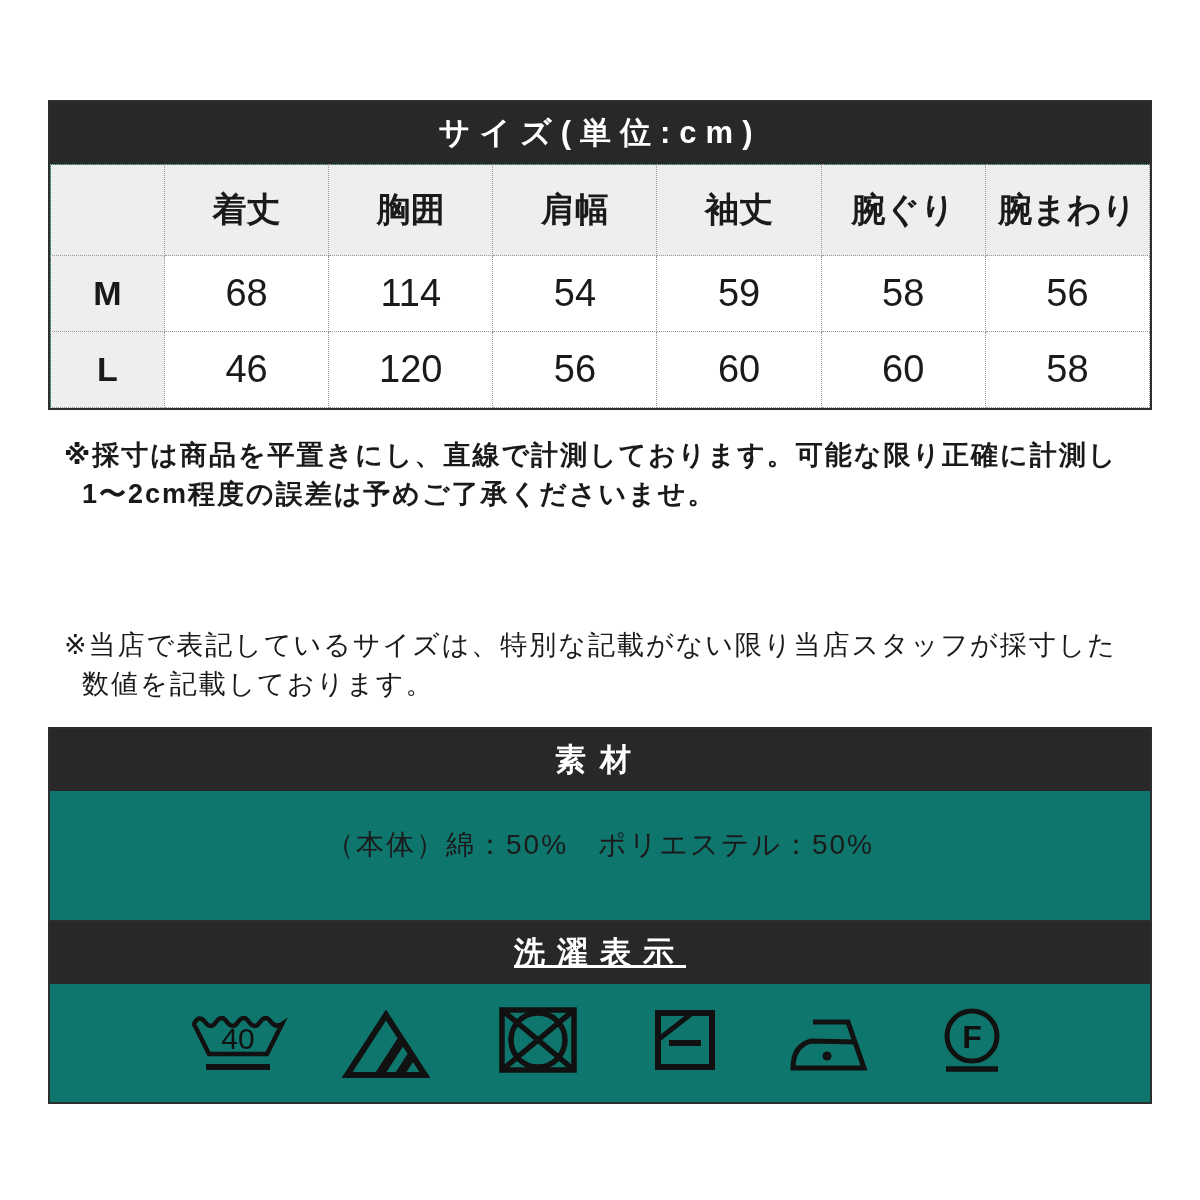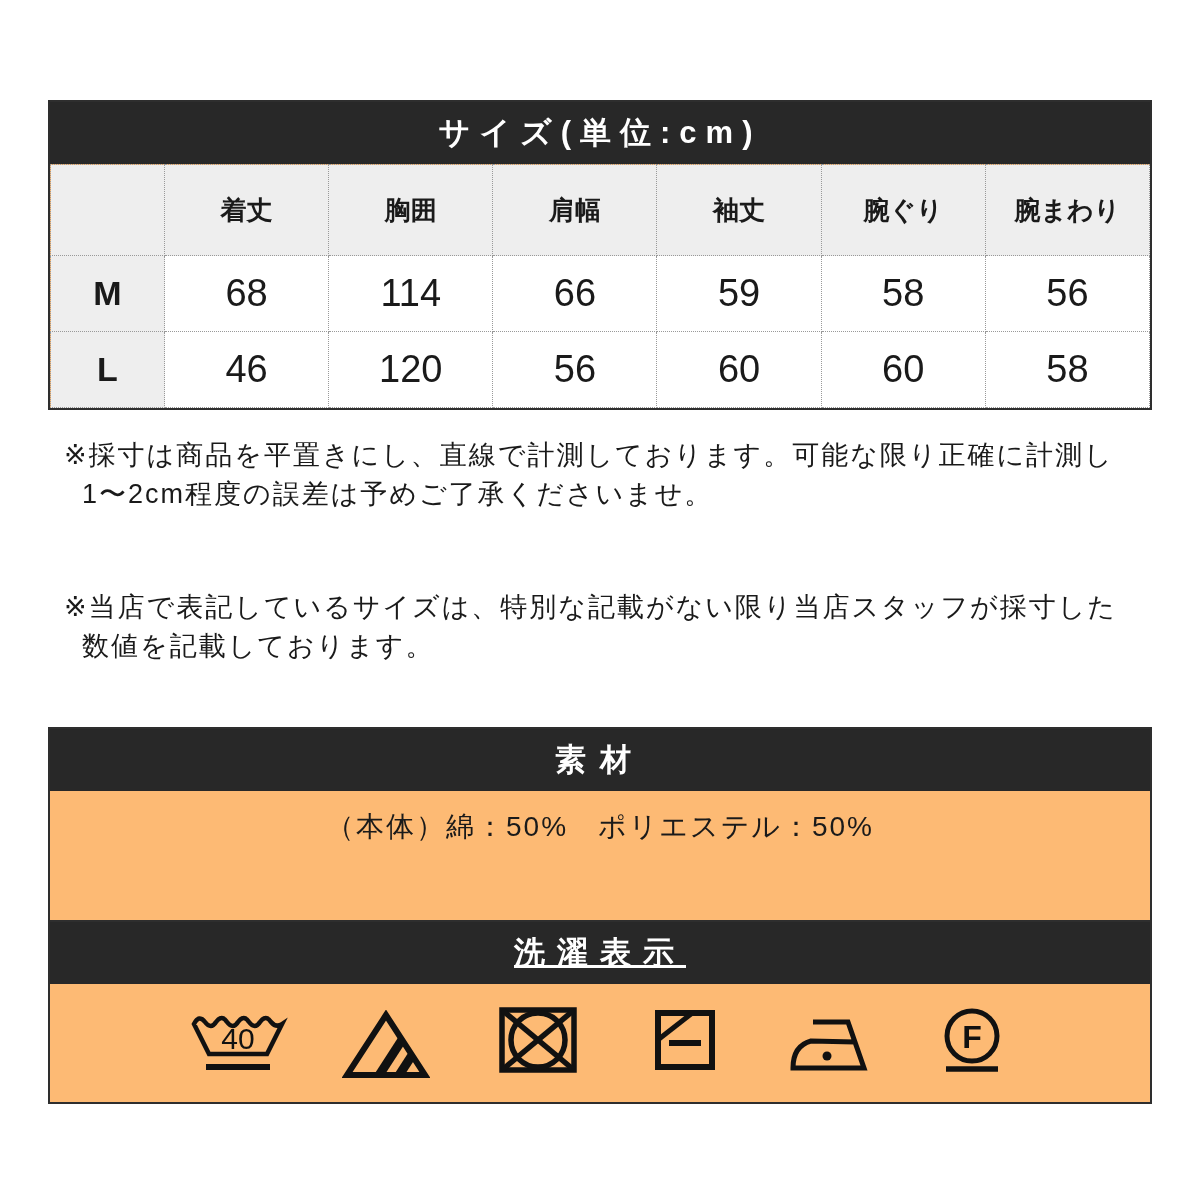--- a/index.html
+++ b/index.html
@@ -1,40 +1,40 @@
 <!DOCTYPE html>
 <html><head>
 <meta charset="utf-8">
 <style>
   html,body{margin:0;padding:0;background:#fff;}
   .sheet{
     position:relative;width:1200px;height:1200px;background:#ffffff;
     font-family:"Liberation Sans","DejaVu Sans",sans-serif;color:#1a1a1a;overflow:hidden;
   }
-  .box{position:absolute;left:48px;width:1100px;border:2px solid #2e2e2e;background:#fdba74;}
+  .box{position:absolute;left:48px;width:1100px;border:2px solid #2e2e2e;background:#0f766e;}
   .bar{height:62px;line-height:62px;background:#282828;color:#ffffff;text-align:center;}
   .bar span{font-size:31px;font-weight:bold;letter-spacing:9px;}
 
   
   table.size{width:100%;border-collapse:collapse;table-layout:fixed;}
   table.size col.c0{width:114px;}
   table.size th,table.size td{
     border:1px dotted #999;text-align:center;vertical-align:middle;padding:0;
   }
-  table.size tr.head th{height:90px;background:#eeeeee;font-size:26px;font-weight:bold;margin-top:12px;}
+  table.size tr.head th{height:90px;background:#eeeeee;font-size:34px;font-weight:bold;margin-top:12px;}
   table.size tr.data th{height:75px;background:#eeeeee;font-size:34px;font-weight:bold;}
   table.size tr.data td{height:75px;background:#ffffff;font-size:38px;font-weight:400;text-align:center;}
 
   
   .note{position:absolute;left:48px;width:1104px;font-size:27px;letter-spacing:2px;line-height:39px;}
   .note .nline{margin-left:34px;white-space:nowrap;}
   .note .nline.first{margin-left:16px;}
 
   
-  .material-body{height:117px;padding-top:14px;text-align:center;}
+  .material-body{height:117px;padding-top:32px;text-align:center;}
   .material-body .mline{font-size:28px;letter-spacing:2px;line-height:44px;}
 
   
   .laundry-body{position:relative;height:118px;}
   .laundry-body svg{position:absolute;display:block;}
   .ic{stroke:#111;fill:none;}
   .ic-fill{fill:#111;stroke:none;}
   svg text{font-family:"Liberation Sans","DejaVu Sans",sans-serif;fill:#111;stroke:none;}
 </style>
 </head>
@@ -63,43 +63,43 @@
         <th>胸囲</th>
         <th>肩幅</th>
         <th>袖丈</th>
         <th>腕ぐり</th>
         <th>腕まわり</th>
       </tr>
       <tr class="data">
         <th>M</th>
         <td>68</td>
         <td>114</td>
-        <td>66</td>
+        <td>54</td>
         <td>59</td>
         <td>58</td>
         <td>56</td>
       </tr>
       <tr class="data">
         <th>L</th>
         <td>46</td>
         <td>120</td>
         <td>56</td>
         <td>60</td>
         <td>60</td>
         <td>58</td>
       </tr>
     </tbody>
       </table>
   </section>
 
-  <div class="note" style="top:436px;">
+  <div class="note" style="top:436px;font-weight:bold;">
     <div class="nline first">※採寸は商品を平置きにし、直線で計測しております。可能な限り正確に計測し</div>
     <div class="nline">1〜2cm程度の誤差は予めご了承くださいませ。</div>
   </div>
-  <div class="note" style="top:588px;">
+  <div class="note" style="top:626px;">
     <div class="nline first">※当店で表記しているサイズは、特別な記載がない限り当店スタッフが採寸した</div>
     <div class="nline">数値を記載しております。</div>
   </div>
 
   <section class="box" style="top:727px;">
     <div class="bar">
       <span style="letter-spacing:14px;">素材</span>
     </div>
     <div class="material-body">
       <div class="mline">（本体）綿：50%　ポリエステル：50%</div>

